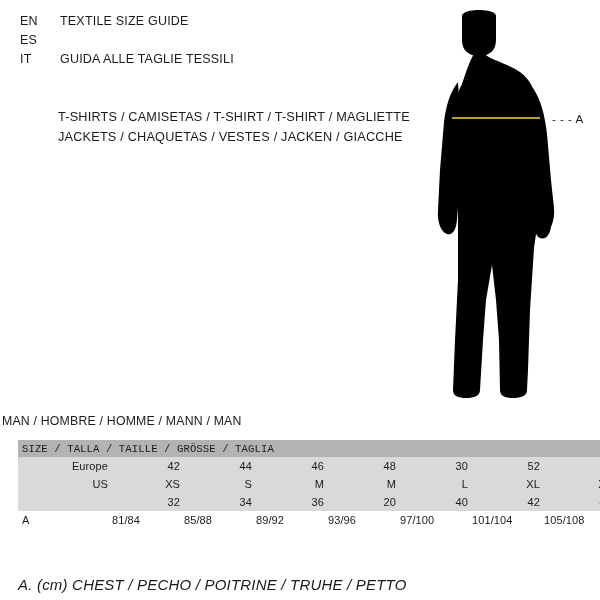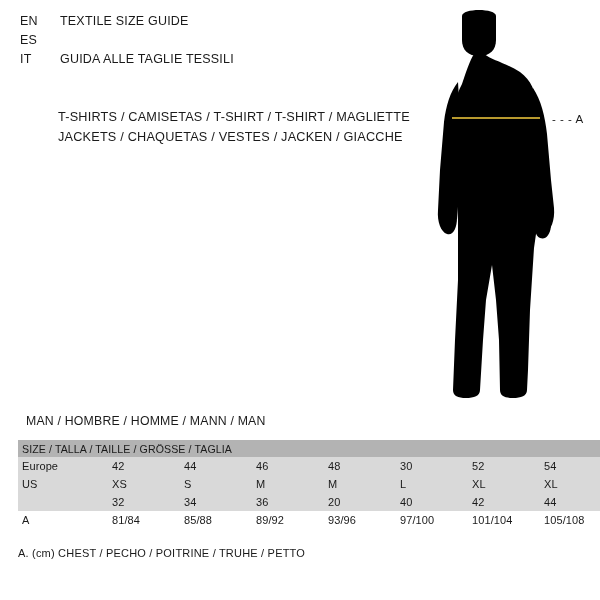--- a/index.html
+++ b/index.html
@@ -77,21 +77,21 @@
     left: 152px;
     top: 103px;
     font-size: 11.5px;
     letter-spacing: 0.5px;
     color: #1a1a1a;
   }
 
   
   .table-title {
     position: absolute;
-    left: 26px;
+    left: 2px;
     top: 414px;
     font-size: 12.3px;
     letter-spacing: 0.2px;
     white-space: nowrap;
   }
 
   table.size-table {
     position: absolute;
     left: 18px;
     top: 440px;
@@ -105,41 +105,44 @@
     height: 18px;
     vertical-align: middle;
     white-space: nowrap;
     letter-spacing: 0.1px;
   }
   tr.row-head td {
     background: #b3b3b3;
     color: #1a1a1a;
     height: 17px;
     font-size: 10.6px;
+    font-family: Liberation Mono, monospace;
   }
   tr.row-shade td {
     background: #d9d9d9;
+    text-align: right;
   }
   tr.row-plain td {
     background: #ffffff;
   }
   td.col-label {
     width: 86px;
   }
   td.col-val {
     width: 68px;
   }
 
   .footnote {
     position: absolute;
     left: 18px;
-    top: 547px;
-    font-size: 11px;
-    letter-spacing: 0.2px;
-    white-space: nowrap;
+    top: 576px;
+    font-size: 15px;
+    letter-spacing: 0.2px;
+    white-space: nowrap;
+    font-style: italic;
   }
 </style>
 </head>
 <body>
 
 <div class="page">
 
   <div class="lang-block">
     <div class="lang-row">
       <span class="lang-code">EN</span>

